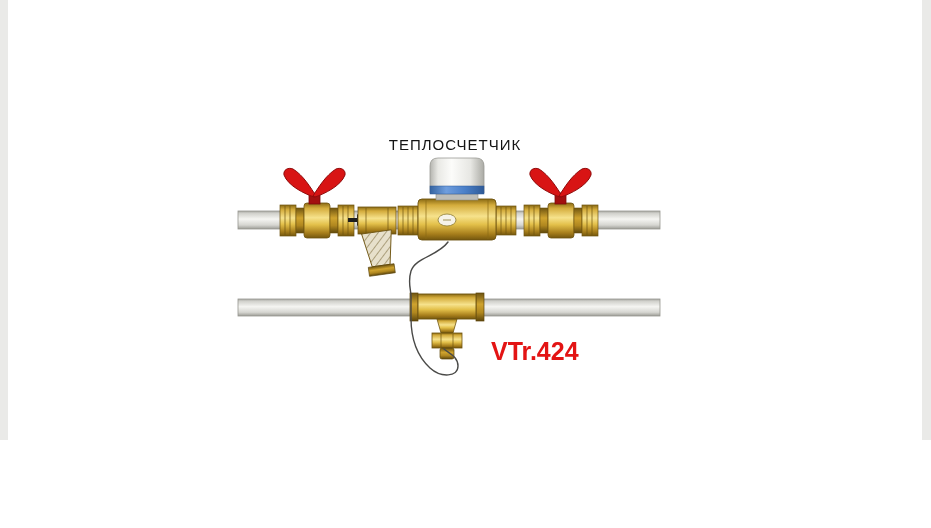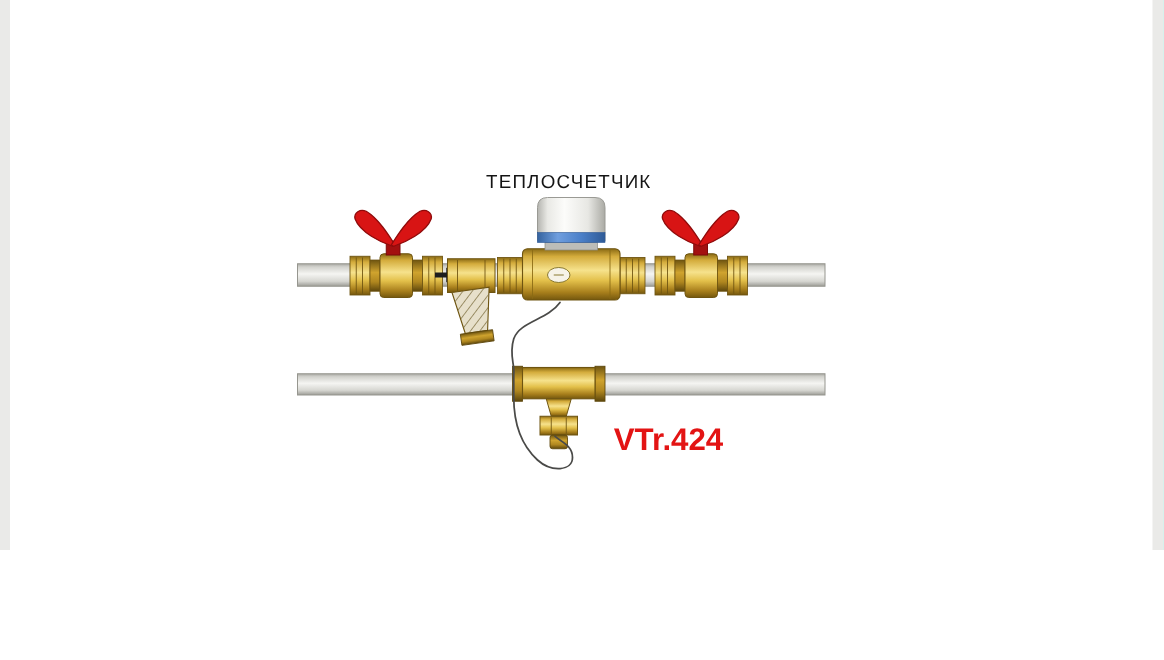--- a/index.html
+++ b/index.html
@@ -1,19 +1,19 @@
 <!DOCTYPE html>
 <html><head>
 <meta charset="utf-8">
 <style>
   html,body { margin:0; padding:0; background:#ffffff; }
   .canvas {
     position:relative;
     width:931px; height:440px;
-    background:#5eead4;
+    background:#fef9c3;
     overflow:hidden;
     font-family:"Liberation Sans","DejaVu Sans",sans-serif;
   }
   svg { display:block; }
   text { font-family:"Liberation Sans","DejaVu Sans",sans-serif; }
   .title-text { font-size:15px; letter-spacing:1px; fill:#141414; }
   .sensor-text { font-size:25px; font-weight:bold; }
 </style>
 </head>
 <body>

